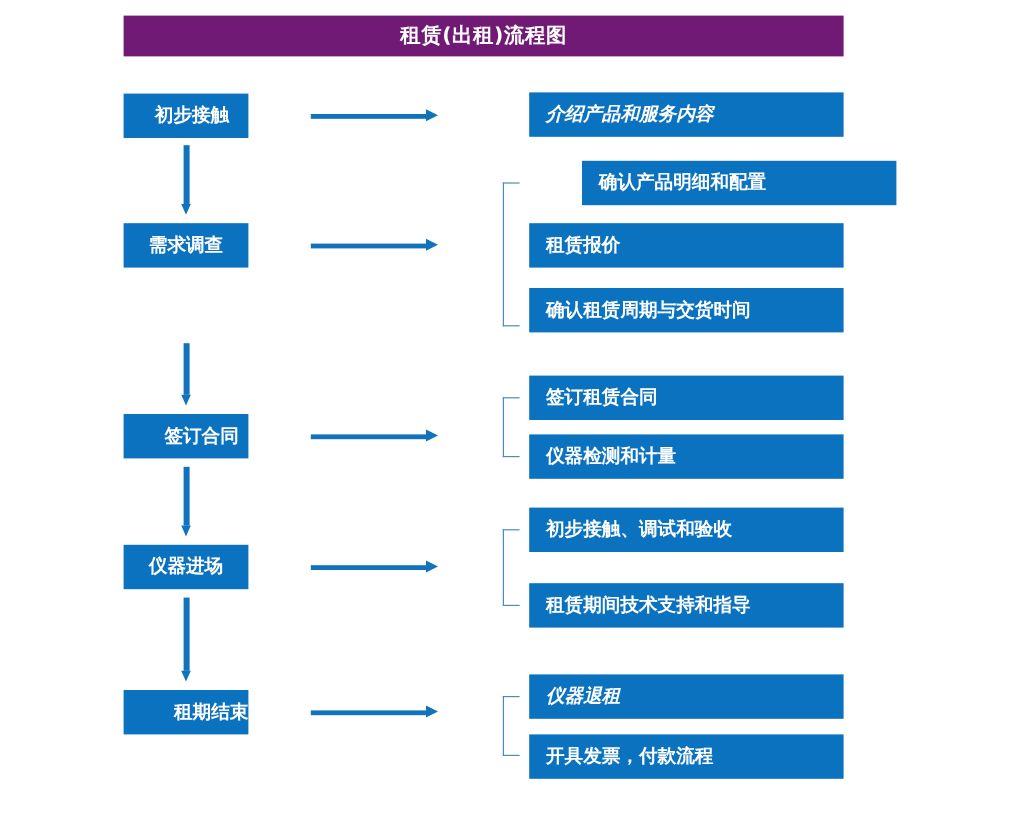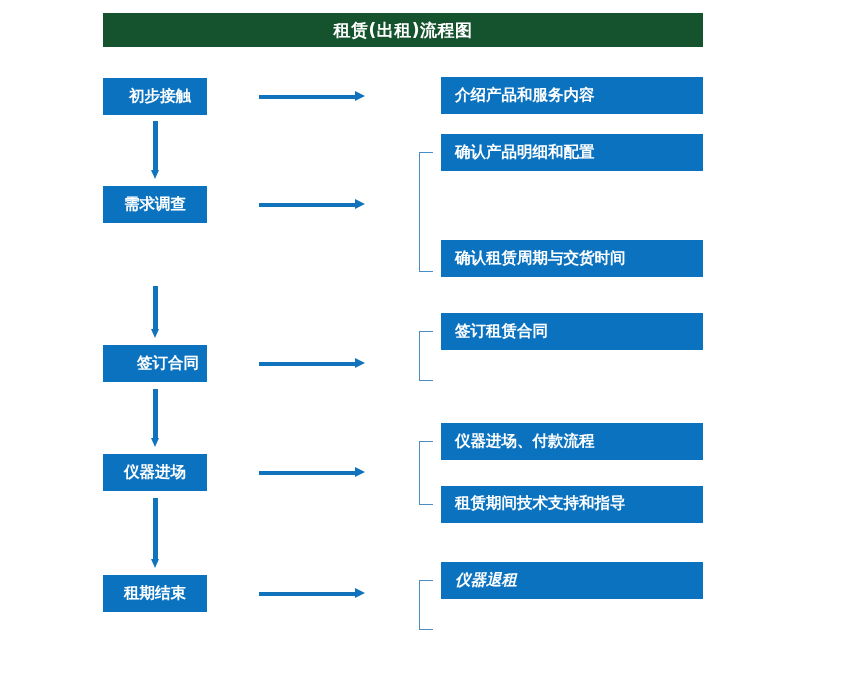--- a/index.html
+++ b/index.html
@@ -19,21 +19,21 @@
     overflow: hidden;
   }
 
   
   .title-bar {
     position: absolute;
     left: 103px;
     top: 13px;
     width: 600px;
     height: 34px;
-    background: #14532d;
+    background: #701a75;
     display: flex;
     align-items: center;
     justify-content: center;
   }
   .title-bar .title-text {
     color: #ffffff;
     font-size: 17px;
     font-weight: bold;
     letter-spacing: 0.5px;
     line-height: 1;
@@ -153,21 +153,21 @@
   </div>
 
   <div class="node stage-node" style="left:103px; top:345px;padding-left:26px;">
     <span class="node-label">签订合同</span>
   </div>
 
   <div class="node stage-node" style="left:103px; top:454px;">
     <span class="node-label">仪器进场</span>
   </div>
 
-  <div class="node stage-node" style="left:103px; top:575px;">
+  <div class="node stage-node" style="left:103px; top:575px;justify-content:flex-end;">
     <span class="node-label">租期结束</span>
   </div>
 
   <div class="v-arrow" style="top:121px; height:58px;">
     <div class="shaft" style="height:49px;"></div>
     <div class="head" style="top:49px;"></div>
   </div>
 
   <div class="v-arrow" style="top:286px; height:52px;">
     <div class="shaft" style="height:43px;"></div>
@@ -207,44 +207,53 @@
   <div class="h-arrow" style="top:588px;">
     <div class="shaft"></div>
     <div class="head"></div>
   </div>
 
   <div class="bracket" style="top:152px; height:120px;"></div>
   <div class="bracket" style="top:331px; height:50px;"></div>
   <div class="bracket" style="top:441px; height:64px;"></div>
   <div class="bracket" style="top:580px; height:50px;"></div>
 
-  <div class="node detail-node" style="top:77px;">
+  <div class="node detail-node" style="top:77px;font-style:italic;">
     <span class="node-label">介绍产品和服务内容</span>
   </div>
 
-  <div class="node detail-node" style="top:134px;">
+  <div class="node detail-node" style="top:134px;margin-left:44px;">
     <span class="node-label">确认产品明细和配置</span>
   </div>
 
+  <div class="node detail-node" style="top:186px;">
+    <span class="node-label">租赁报价</span>
+  </div>
 
   <div class="node detail-node" style="top:240px;">
     <span class="node-label">确认租赁周期与交货时间</span>
   </div>
 
   <div class="node detail-node" style="top:313px;">
     <span class="node-label">签订租赁合同</span>
   </div>
 
+  <div class="node detail-node" style="top:362px;">
+    <span class="node-label">仪器检测和计量</span>
+  </div>
 
   <div class="node detail-node" style="top:423px;">
-    <span class="node-label">仪器进场、付款流程</span>
-  </div>
-
-  <div class="node detail-node" style="top:486px;font-family:Liberation Mono, monospace;">
+    <span class="node-label">初步接触、调试和验收</span>
+  </div>
+
+  <div class="node detail-node" style="top:486px;">
     <span class="node-label">租赁期间技术支持和指导</span>
   </div>
 
   <div class="node detail-node" style="top:562px;font-style:italic;">
     <span class="node-label">仪器退租</span>
   </div>
 
+  <div class="node detail-node" style="top:612px;">
+    <span class="node-label">开具发票，付款流程</span>
+  </div>
 
 </div>
 
 </body></html>

